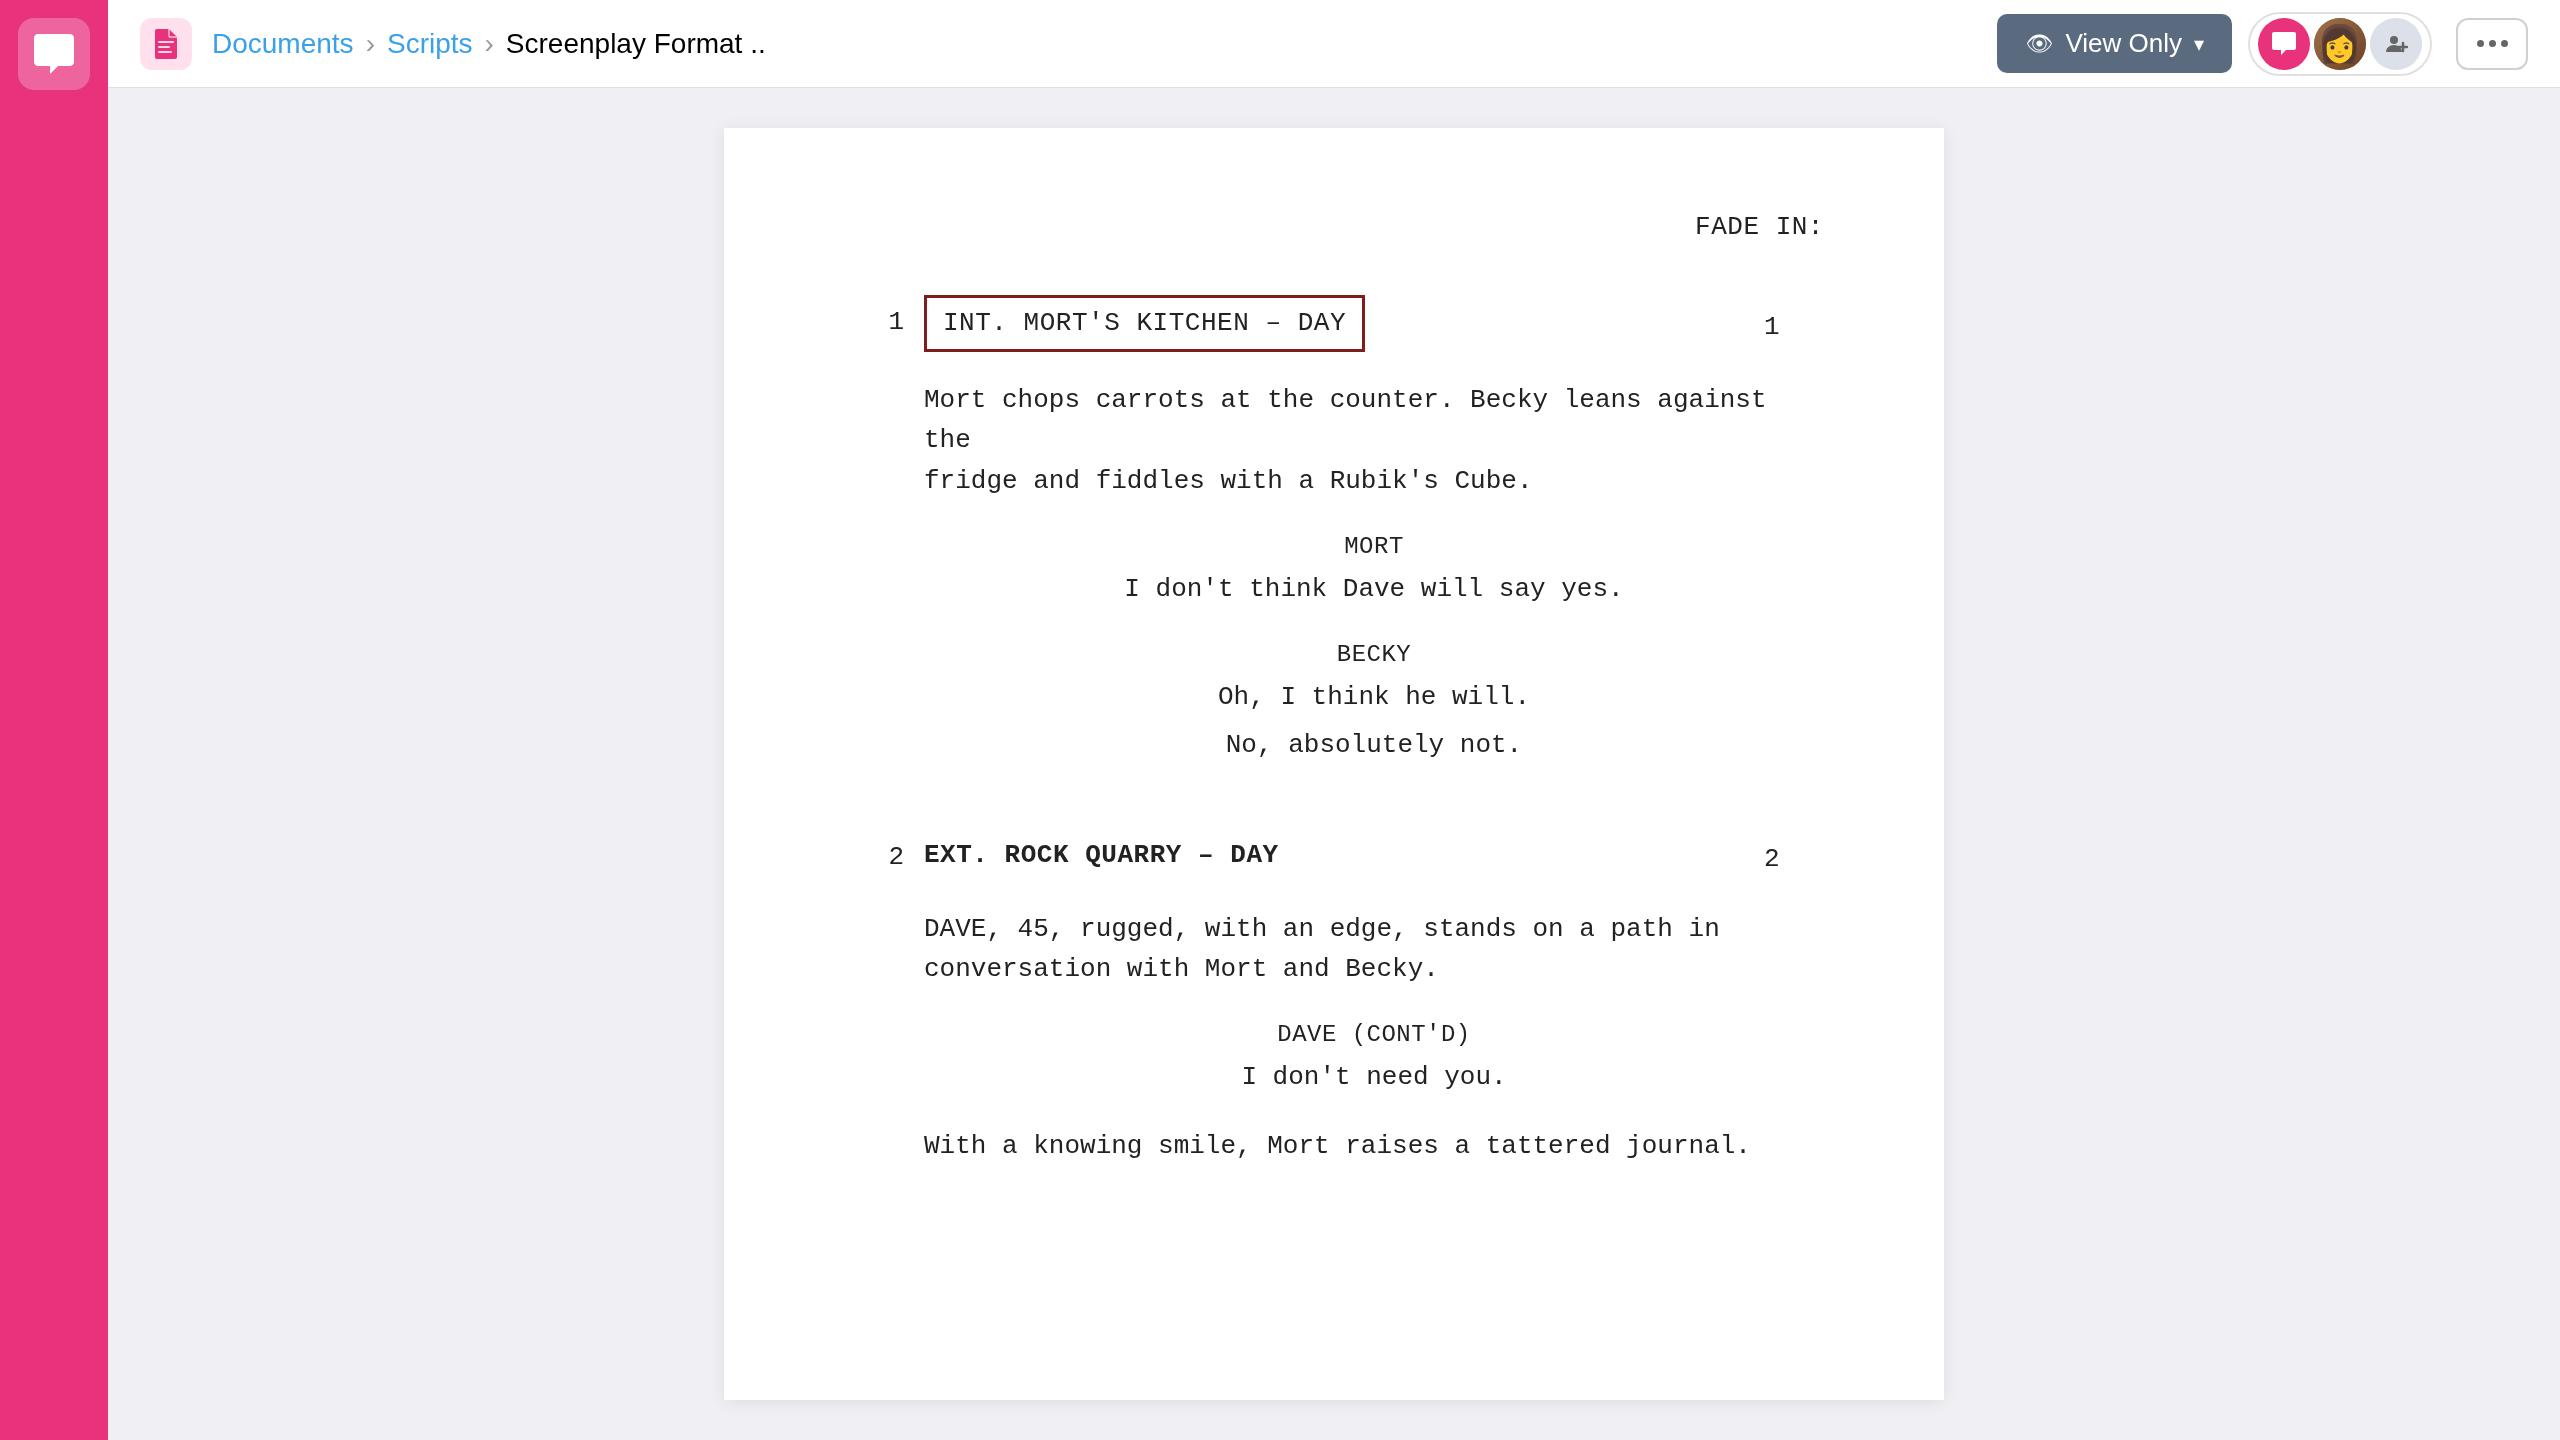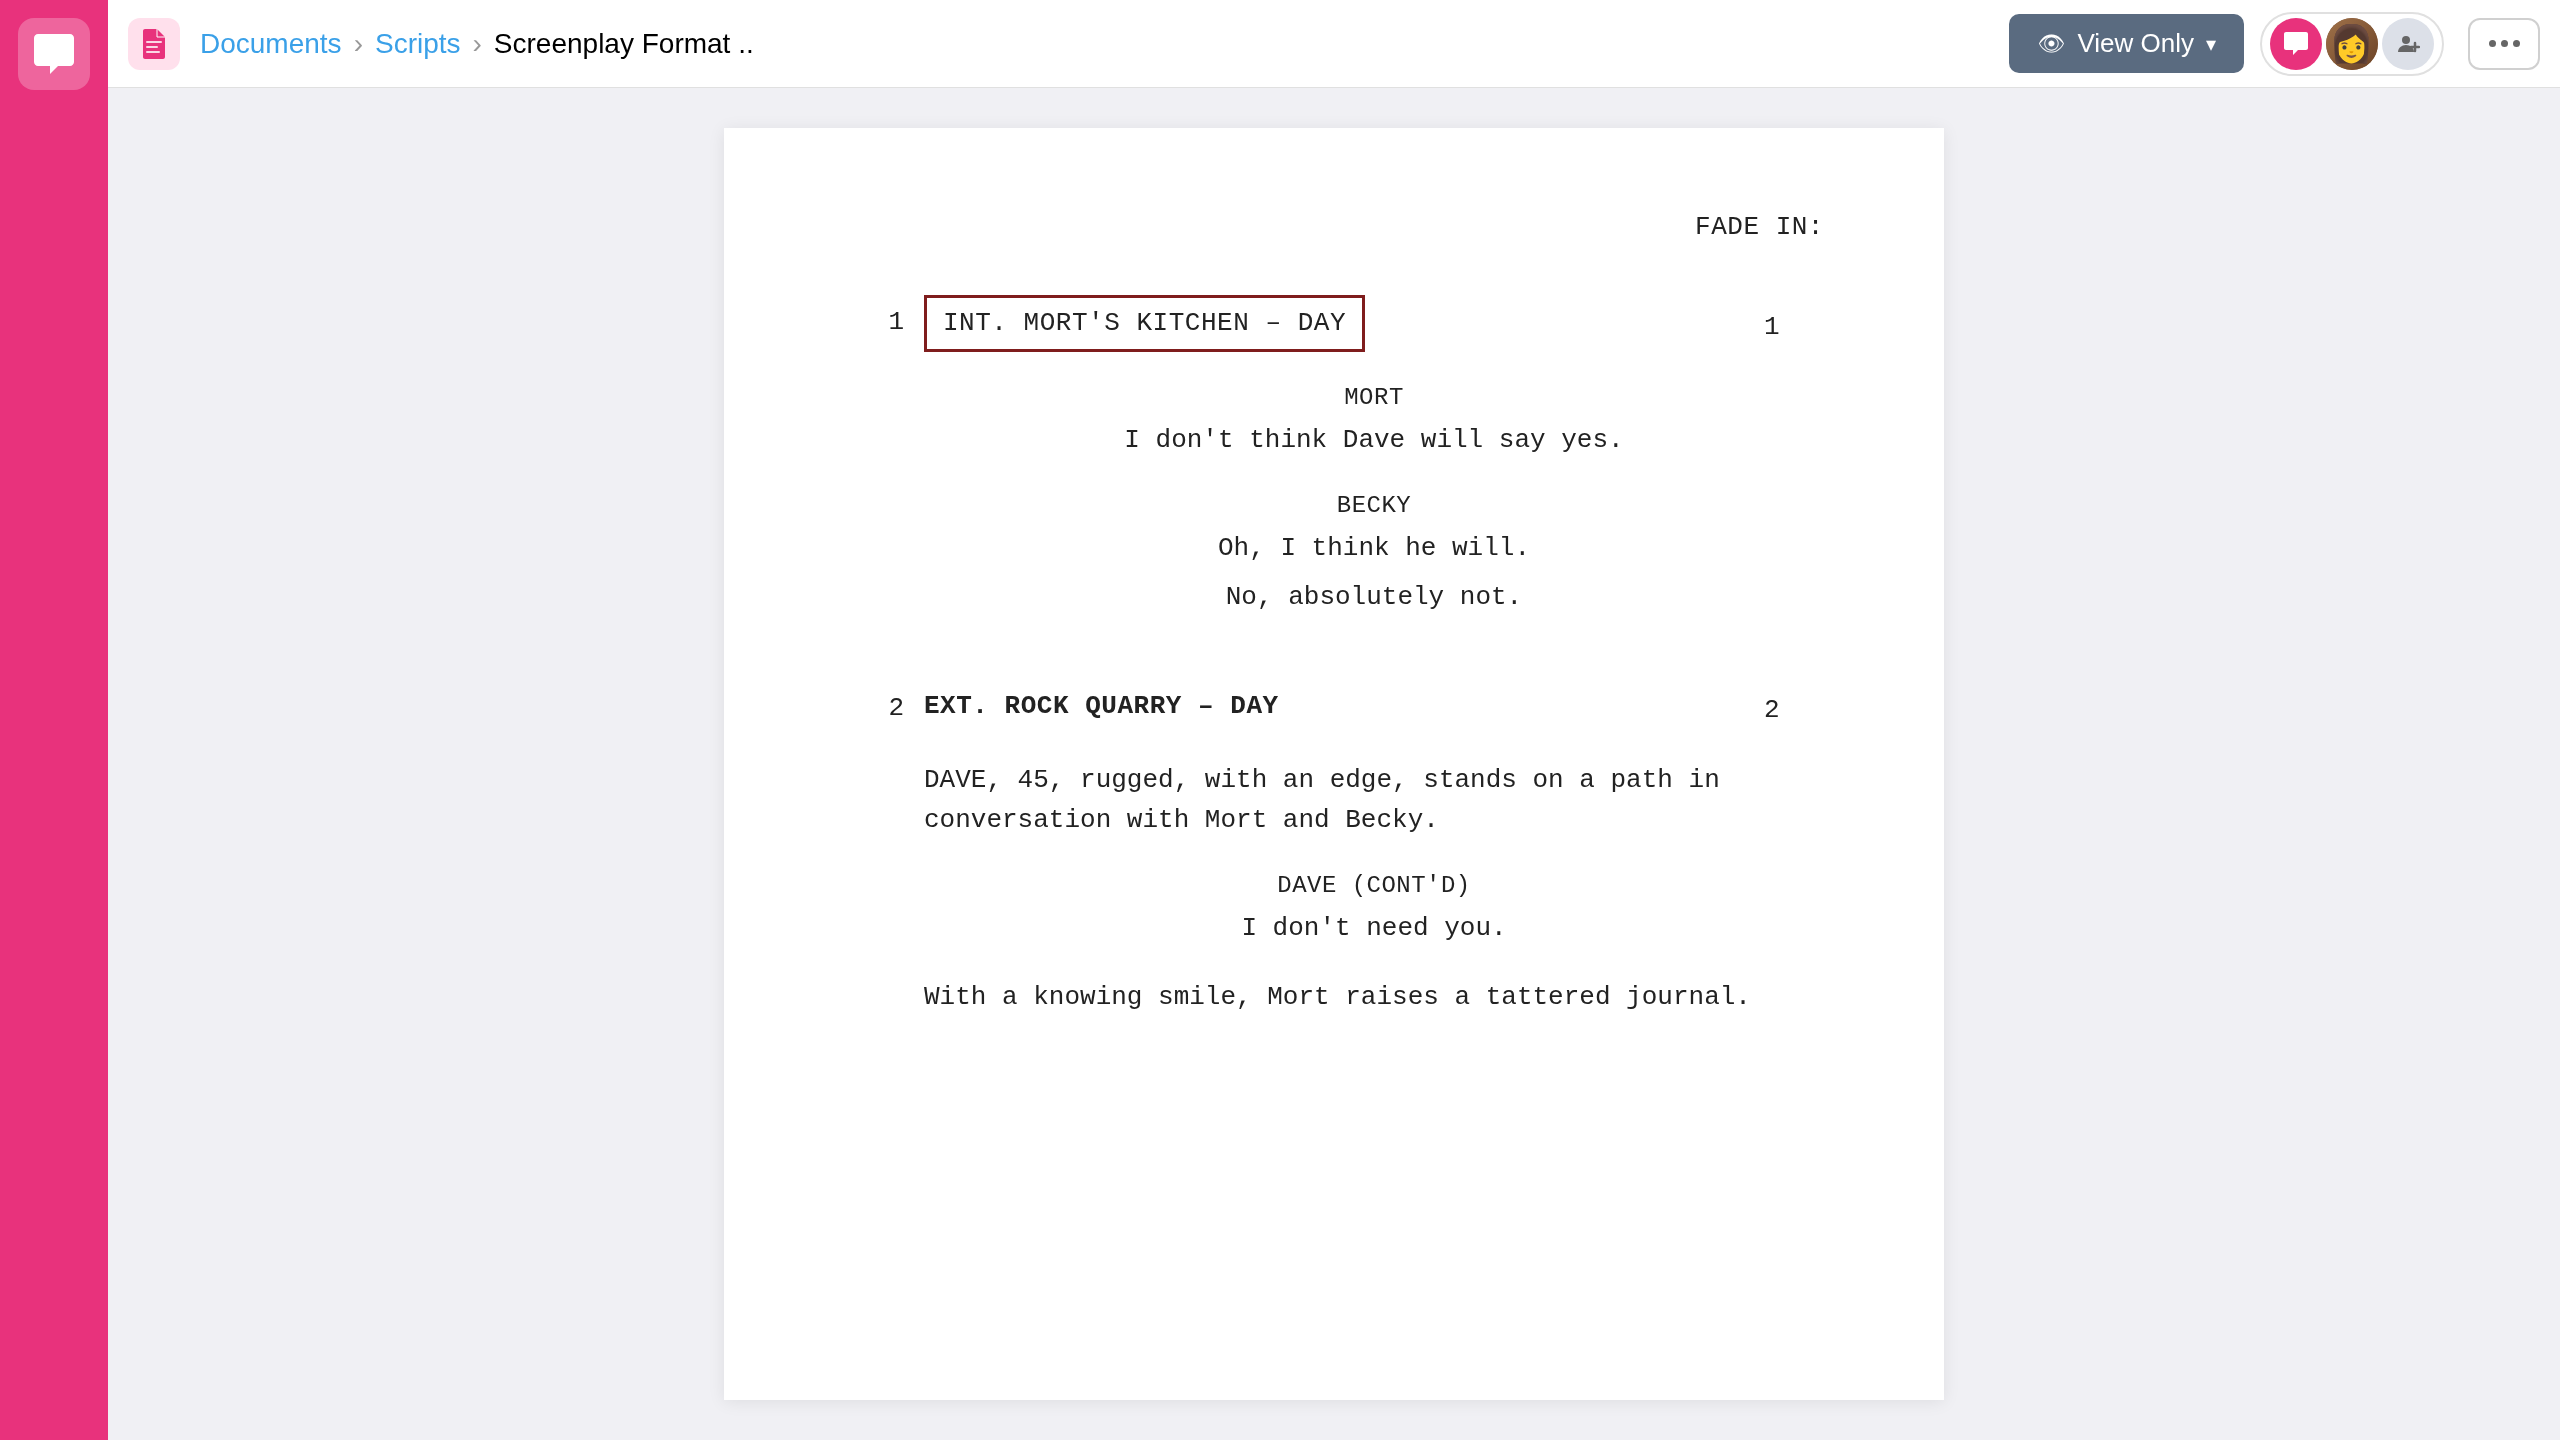--- a/index.html
+++ b/index.html
@@ -46,21 +46,21 @@
       flex-direction: column;
       background: #f0f0f4;
     }
 
     
     .topbar {
       height: 88px;
       background: white;
       display: flex;
       align-items: center;
-      padding: 0 20px;
+      padding: 0 32px;
       gap: 0;
       border-bottom: 1px solid #e0e0e0;
       flex-shrink: 0;
     }
 
     .topbar-icon {
       width: 52px;
       height: 52px;
       background: #ffe0ec;
       border-radius: 12px;
@@ -396,20 +396,24 @@
 
         <div class="scene-block">
           <div class="scene-row">
             <div class="scene-number-left">1</div>
             <div class="scene-inner">
               <div style="display:flex; justify-content: space-between; align-items:center;">
                 <div class="scene-heading-box">INT. MORT'S KITCHEN – DAY</div>
                 <div class="scene-number-right">1</div>
               </div>
 
+              <div class="action-text" style="margin-top: 28px;">
+                Mort chops carrots at the counter. Becky leans against the<br>
+                fridge and fiddles with a Rubik's Cube.
+              </div>
 
               <div class="character-name">MORT</div>
               <div class="dialogue">I don't think Dave will say yes.</div>
 
               <div class="character-name">BECKY</div>
               <div class="dialogue">Oh, I think he will.</div>
 
               <div class="dialogue">No, absolutely not.</div>
             </div>
           </div>

